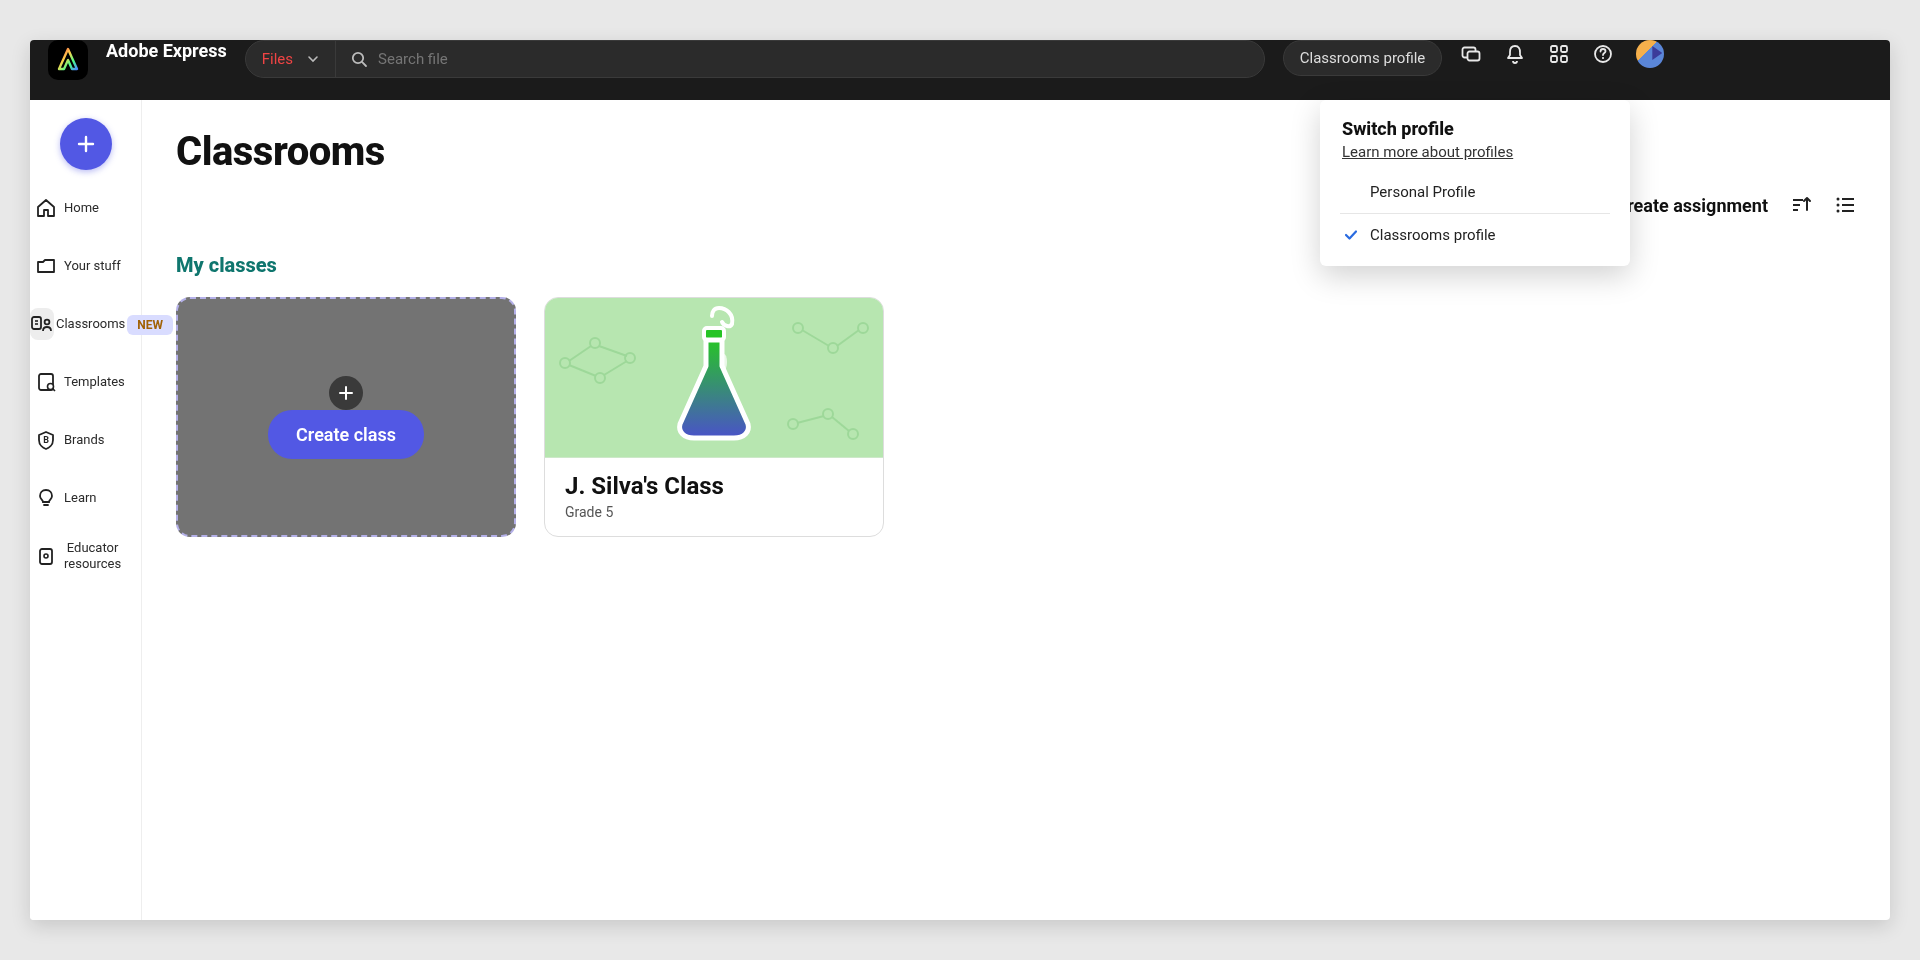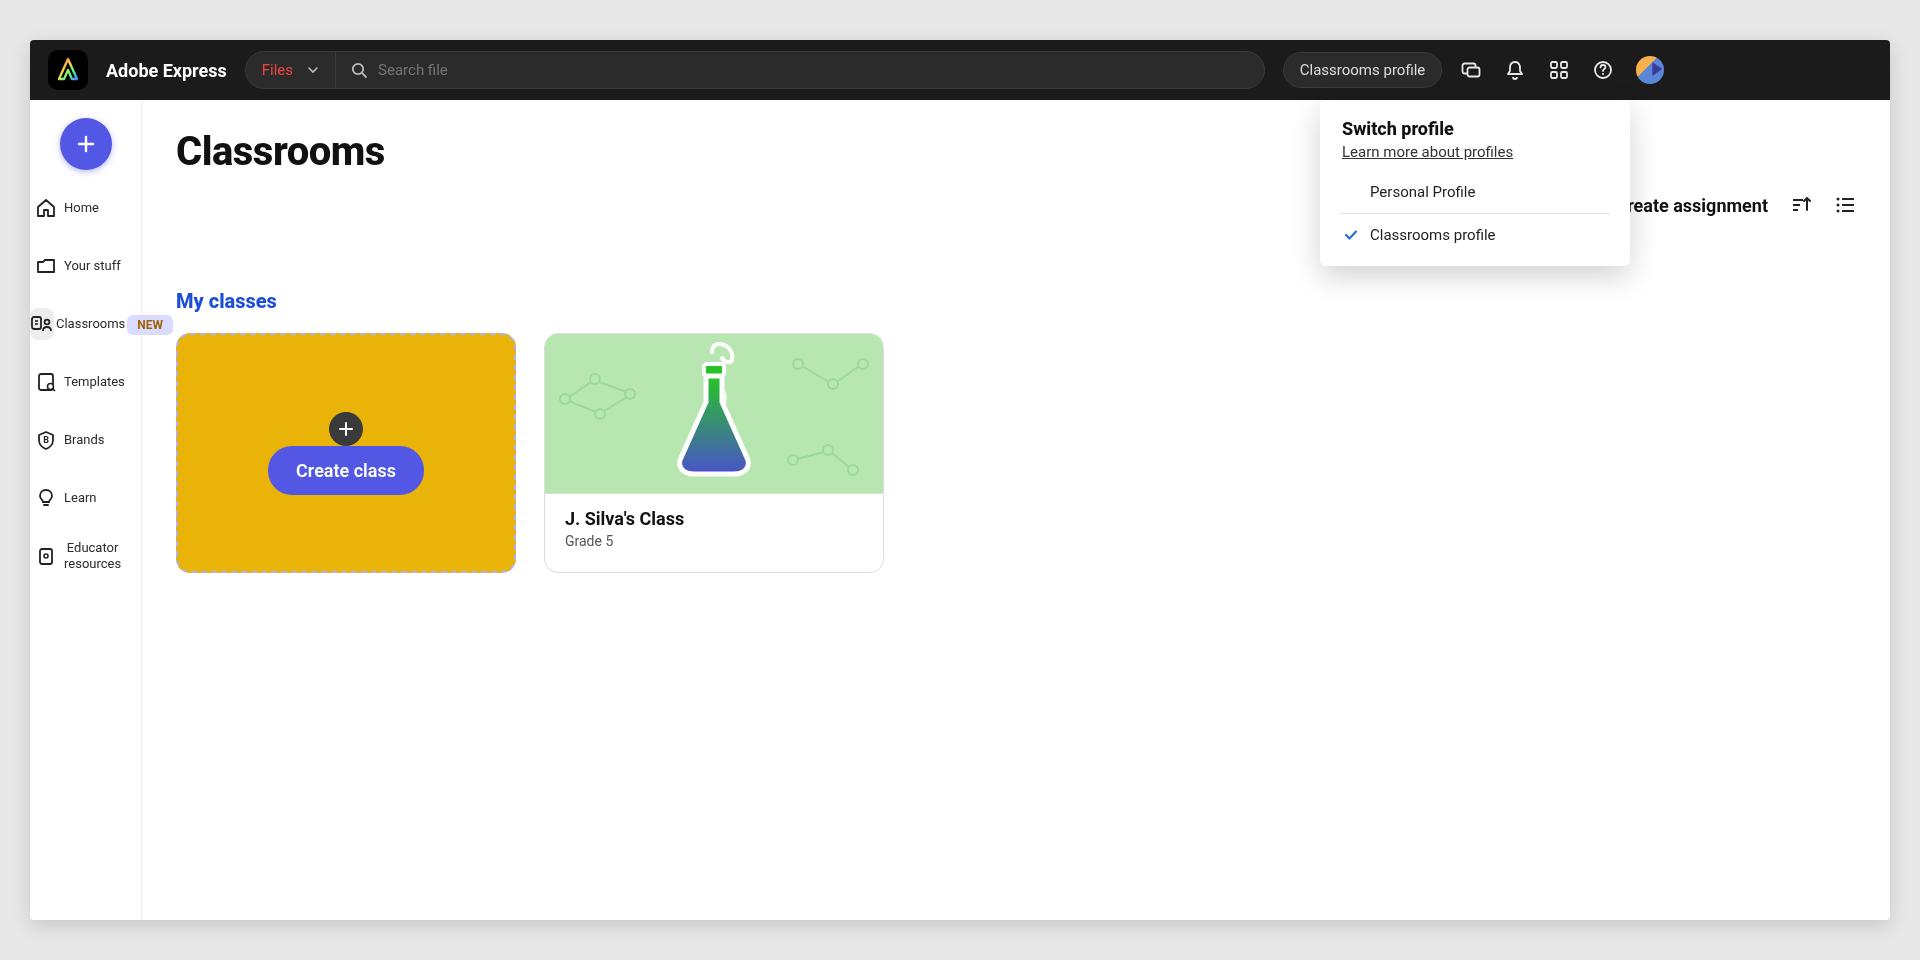--- a/index.html
+++ b/index.html
@@ -1,18 +1,18 @@
 <!DOCTYPE html>
 <html><head>
 <meta charset="utf-8">
 <style>
   * { box-sizing: border-box; margin: 0; padding: 0; font-family: -apple-system, BlinkMacSystemFont, "Segoe UI", Roboto, Helvetica, Arial, sans-serif; }
   body { background: #e8e8e8; width: 1920px; height: 960px; padding: 40px 30px; position: relative; }
   .app { width: 100%; height: 100%; background: #fff; border-radius: 4px; box-shadow: 0 6px 20px rgba(0,0,0,.14); overflow: hidden; display: flex; flex-direction: column; position: relative; }
-  .topbar { height: 60px; background: #1b1b1b; display: flex; align-items: center; padding: 0 18px; gap: 18px; }
+  .topbar { height: 60px; background: #1b1b1b; display: flex; align-items: flex-start; padding: 0 18px; gap: 18px; }
   .logo-box { width: 40px; height: 40px; background: #000; border-radius: 10px; display:flex; align-items:center; justify-content:center; }
   .brand { color:#fff; font-weight:700; font-size:18px; }
   .search-wrap { display:flex; align-items:center; background:#2b2b2b; border:1px solid #3a3a3a; border-radius:28px; overflow:hidden; flex: 1 1 auto; height: 38px; max-width: 1020px; }
   .scope { display:flex; align-items:center; gap:14px; padding: 0 16px; color:#ef4444; font-size:15px; border-right:1px solid #3a3a3a; height:100%; cursor:pointer; }
   .chev { width:12px; height:12px; display:inline-block; }
   .search-inner { display:flex; align-items:center; gap:10px; padding:0 14px; flex:1; color:#aaa; }
   .search-input { background:transparent; border:none; outline:none; color:#ddd; font-size:15px; width:100%; }
   .profile-chip { background:#2b2b2b; border:1px solid #3a3a3a; border-radius:20px; padding:8px 16px; color:#ddd; font-size:15px; cursor:pointer; }
   .topicons { display:flex; align-items:center; gap:22px; }
   .ticon { width:22px; height:22px; color:#e8e8e8; cursor:pointer; display:flex; align-items:center; justify-content:center; }
@@ -23,34 +23,34 @@
   .sidebar { width:112px; background:#fff; border-right:1px solid #eee; display:flex; flex-direction:column; align-items:center; padding-top:18px; gap:18px; }
   .fab { width:52px; height:52px; border-radius:50%; background:#5258e4; display:flex; align-items:center; justify-content:center; cursor:pointer; box-shadow: 0 2px 6px rgba(82,88,228,.4); }
   .navitem { display:flex; flex-direction:row; align-items:center; gap:2px; cursor:pointer; padding: 4px 0; width:100%; }
   .navitem .ni-icon { width:32px; height:32px; display:flex; align-items:center; justify-content:center; color:#2b2b2b; border-radius:8px; }
   .navitem.active .ni-icon { background:#ededed; }
   .navlabel { font-size:13px; color:#2b2b2b; text-align:center; line-height:1.2; }
   .new-pill { background:#d9dcff; color:#a16207; font-size:12px; font-weight:700; border-radius:6px; padding:3px 10px; margin-top:2px; }
 
   .main { flex:1; padding: 28px 34px; position:relative; }
   .page-title { font-size:40px; font-weight:800; color:#111; letter-spacing:-0.5px; }
-  .section-title { font-size:20px; font-weight:800; color:#1d4ed8; margin-top:114px; }
+  .section-title { font-size:20px; font-weight:800; color:#0f766e; margin-top:78px; }
   .actions-row { position:absolute; top:94px; right:34px; display:flex; align-items:center; gap:22px; }
   .create-assign { font-size:18px; font-weight:700; color:#111; cursor:pointer; }
   .util-icon { width:22px; height:22px; cursor:pointer; display:flex; align-items:center; justify-content:center; }
 
   .grid { display:flex; gap:28px; margin-top:20px; }
-  .create-card { width:340px; height:240px; border:2px dashed #b4b0e8; border-radius:14px; display:flex; flex-direction:column; align-items:center; justify-content:center; cursor:pointer; background:#eab308; }
+  .create-card { width:340px; height:240px; border:2px dashed #b4b0e8; border-radius:14px; display:flex; flex-direction:column; align-items:center; justify-content:center; cursor:pointer; background:#737373; }
   .dark-circle { width:34px; height:34px; border-radius:50%; background:#3a3a3a; display:flex; align-items:center; justify-content:center; color:#fff; }
   .create-btn { background:#5258e4; color:#fff; border:none; border-radius:24px; padding:14px 28px; font-size:18px; font-weight:600; cursor:pointer; }
   .class-card { width:340px; height:240px; border:1px solid #ddd; border-radius:14px; overflow:hidden; display:flex; flex-direction:column; cursor:pointer; background:#fff; }
   .class-hero { height:160px; background:#b7e6b0; position:relative; border-bottom:1px solid #cde8c9; overflow:hidden; }
   .mol { position:absolute; opacity:.35; }
   .class-info { padding:14px 20px; }
-  .class-name { font-size:18px; font-weight:700; color:#111; }
+  .class-name { font-size:24px; font-weight:700; color:#111; }
   .class-sub { font-size:14px; color:#555; margin-top:4px; }
 
   .dropdown { position:absolute; top:60px; right:260px; width:310px; background:#fff; border-radius:6px; box-shadow: 0 10px 30px rgba(0,0,0,.18); padding:18px 22px 10px 22px; z-index:50; }
   .dd-title { font-size:18px; font-weight:800; color:#111; }
   .dd-link { font-size:15px; color:#333; text-decoration:underline; margin-top:4px; display:inline-block; cursor:pointer; }
   .dd-item { display:flex; align-items:center; gap:10px; padding:12px 2px; font-size:15px; color:#222; cursor:pointer; }
   .dd-divider { height:1px; background:#e6e6e6; margin:0 -2px; }
   .dd-item .chk { width:16px; color:#2a6be0; }
 
   svg { display:block; }

